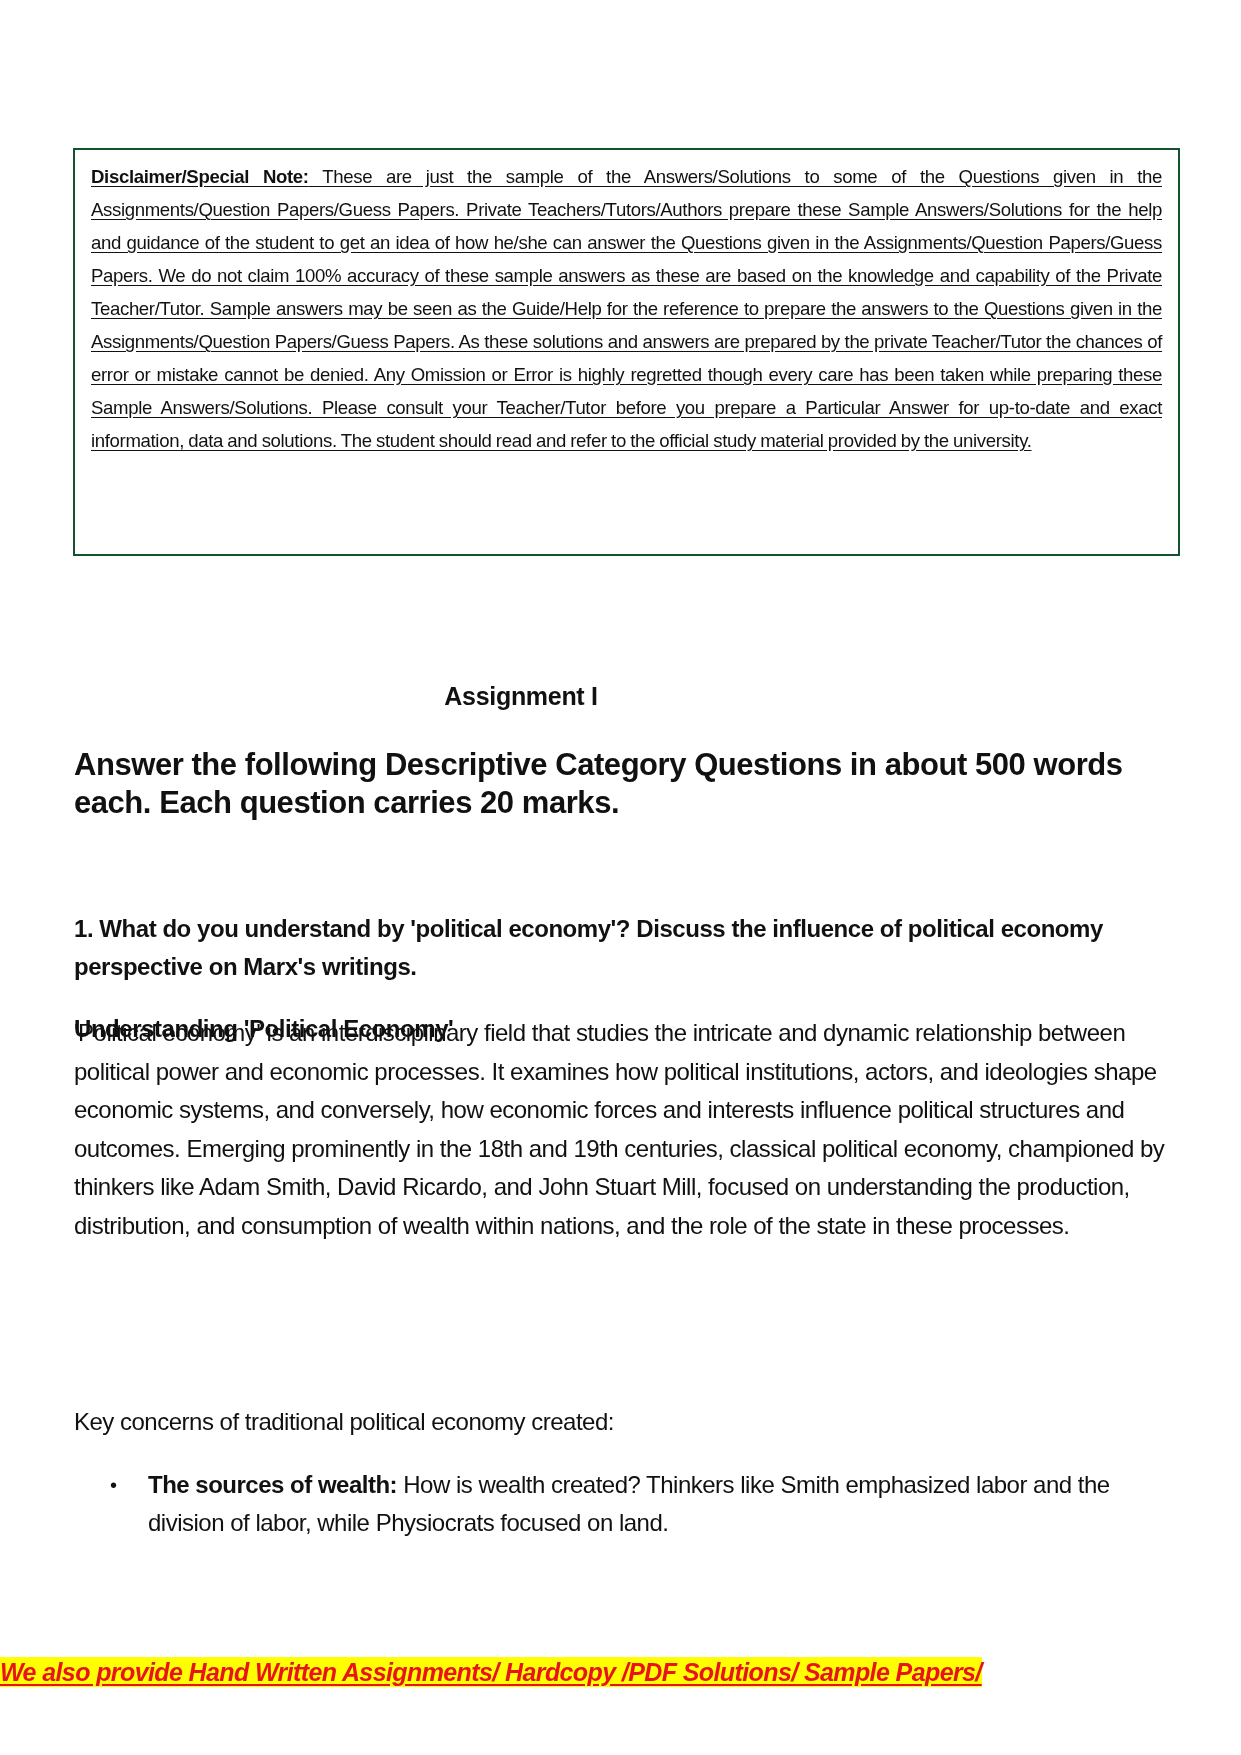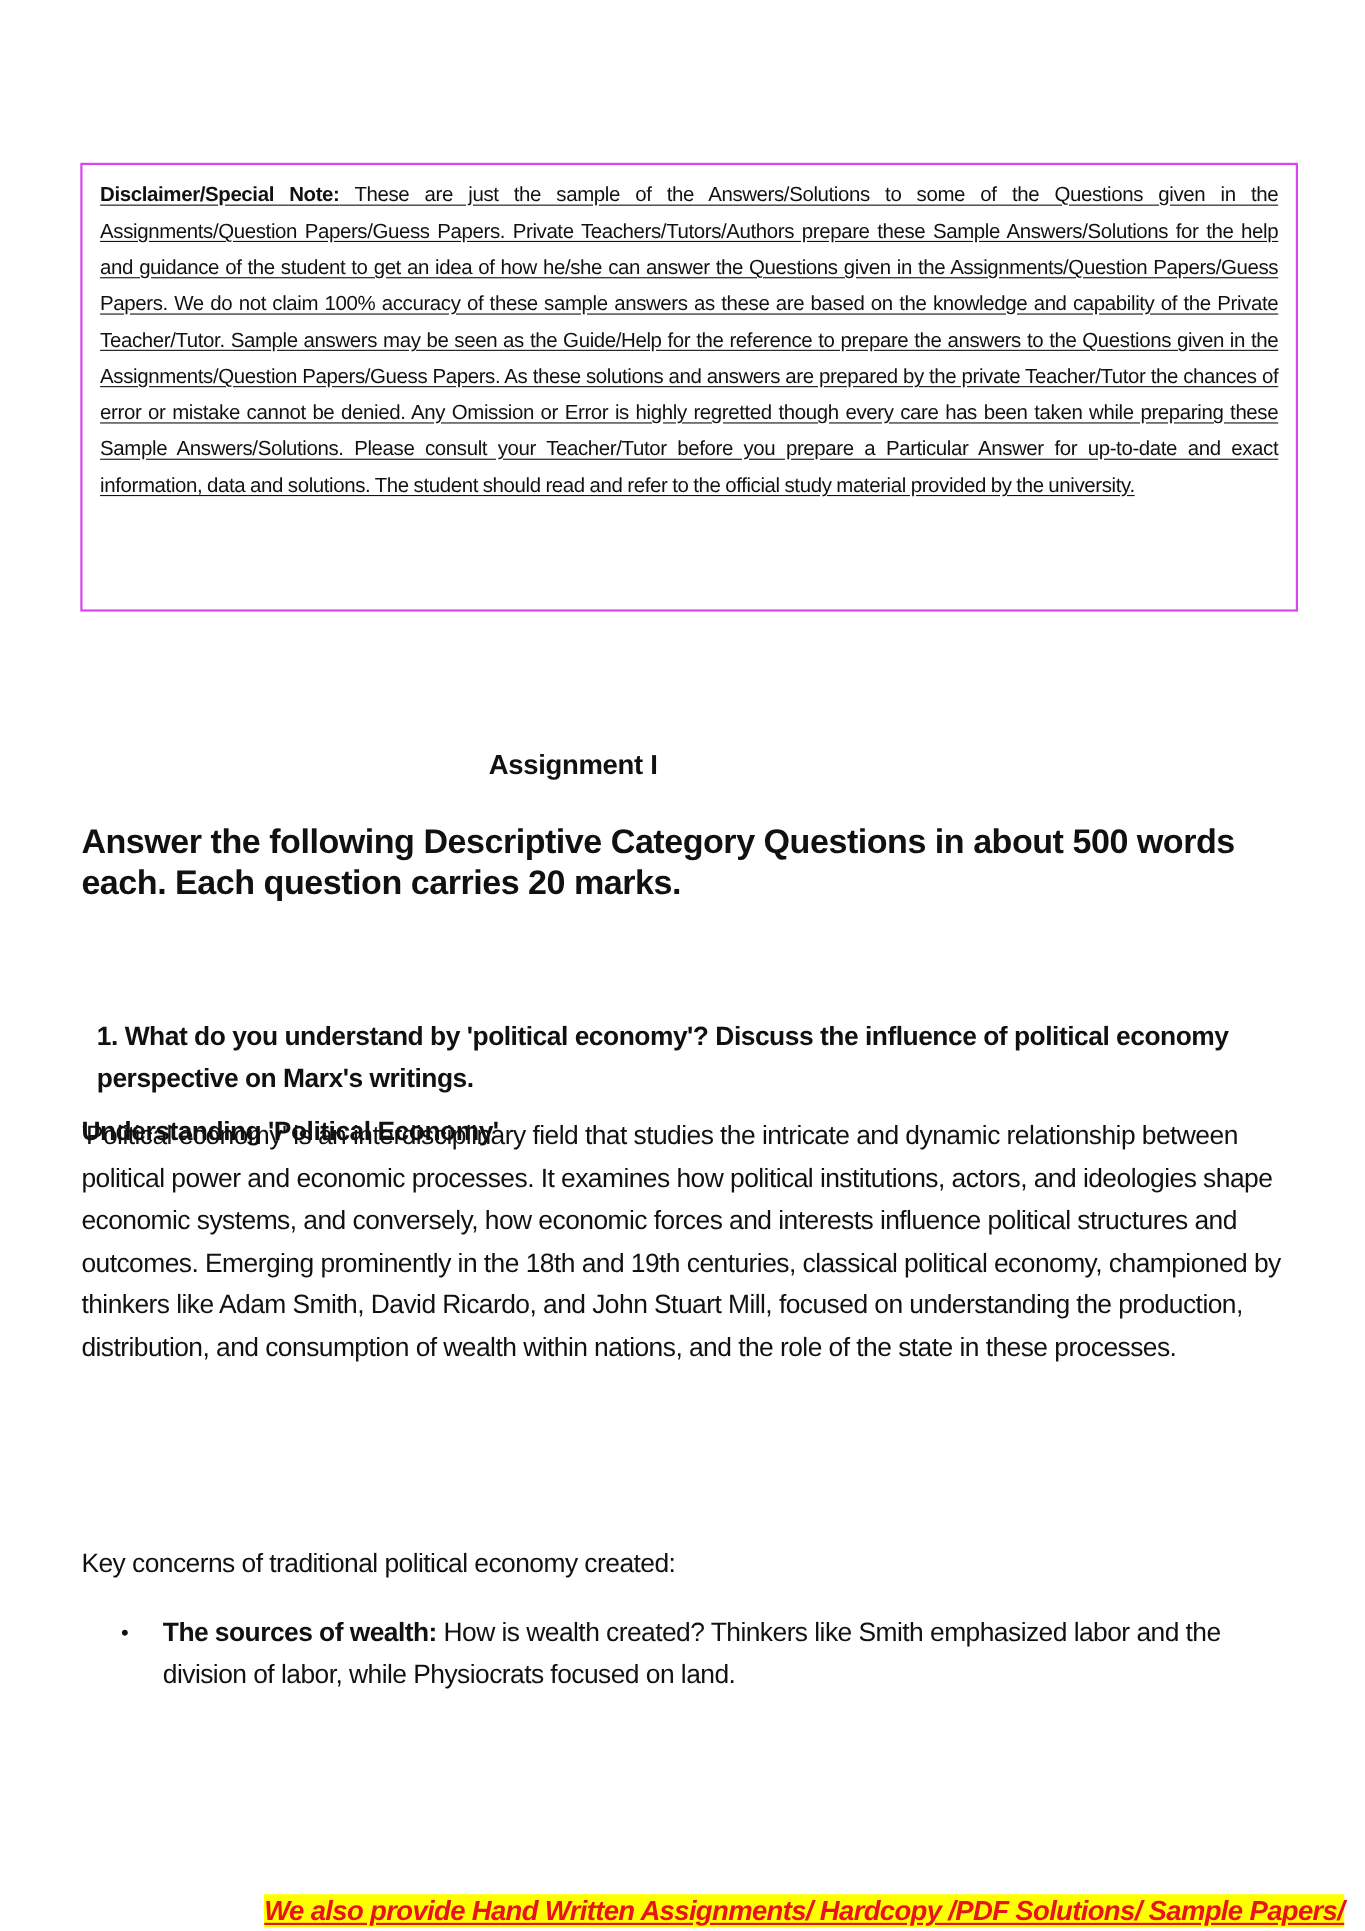--- a/index.html
+++ b/index.html
@@ -15,21 +15,21 @@
       font-family: "Liberation Sans", sans-serif;
       color: #111111;
     }
     .disclaimer-box {
       position: absolute;
       left: 73px;
       top: 148px;
       width: 1107px;
       height: 408px;
       box-sizing: border-box;
-      border: 2px solid #d946ef;
+      border: 2px solid #14532d;
       padding: 10px 16px 0 16px;
     }
     .disclaimer-text {
       font-size: 18.6px;
       line-height: 33px;
       text-align: justify;
       text-decoration: underline;
       text-underline-offset: 3px;
       letter-spacing: -0.35px;
       word-spacing: -0.5px;
@@ -60,21 +60,21 @@
       line-height: 38px;
       letter-spacing: -0.45px;
       margin: 0;
     }
     .question {
       top: 910px;
       font-size: 24px;
       font-weight: bold;
       line-height: 38px;
       letter-spacing: -0.45px;
-      margin: 14px;
+      margin: 0;
     }
     .section-heading {
       top: 1010px;
       font-size: 24px;
       font-weight: bold;
       line-height: 38px;
       letter-spacing: -0.45px;
       margin: 0;
     }
     .paragraph {
@@ -113,22 +113,22 @@
       top: 0;
       font-size: 20px;
     }
     .bullet-item b {
       font-weight: bold;
     }
     .promo {
       position: absolute;
       left: 0;
       width: 1222px;
-      top: 1720px;
-      text-align: right;
+      top: 1655px;
+      text-align: left;
       font-size: 25px;
       font-weight: bold;
       font-style: italic;
       line-height: 34px;
       color: #e8141b;
       letter-spacing: -0.6px;
     }
     .promo span {
       background: #ffff00;
       text-decoration: underline;

